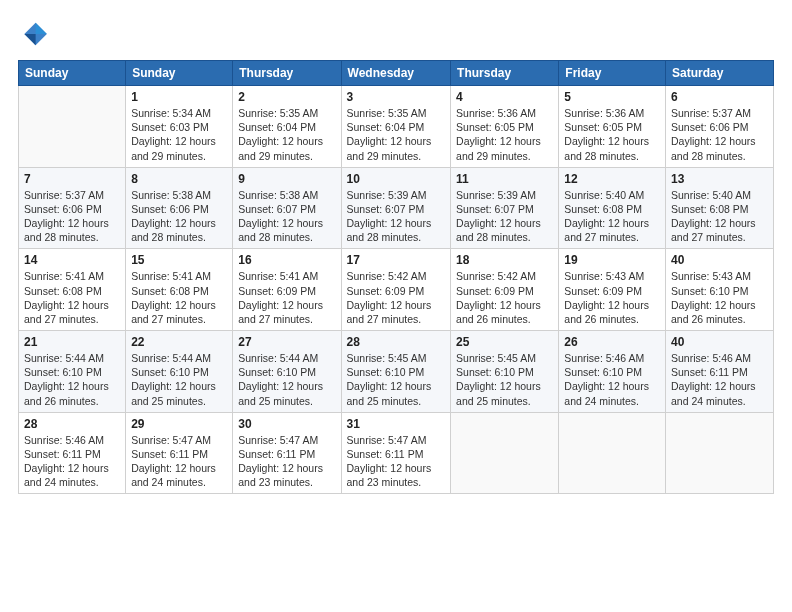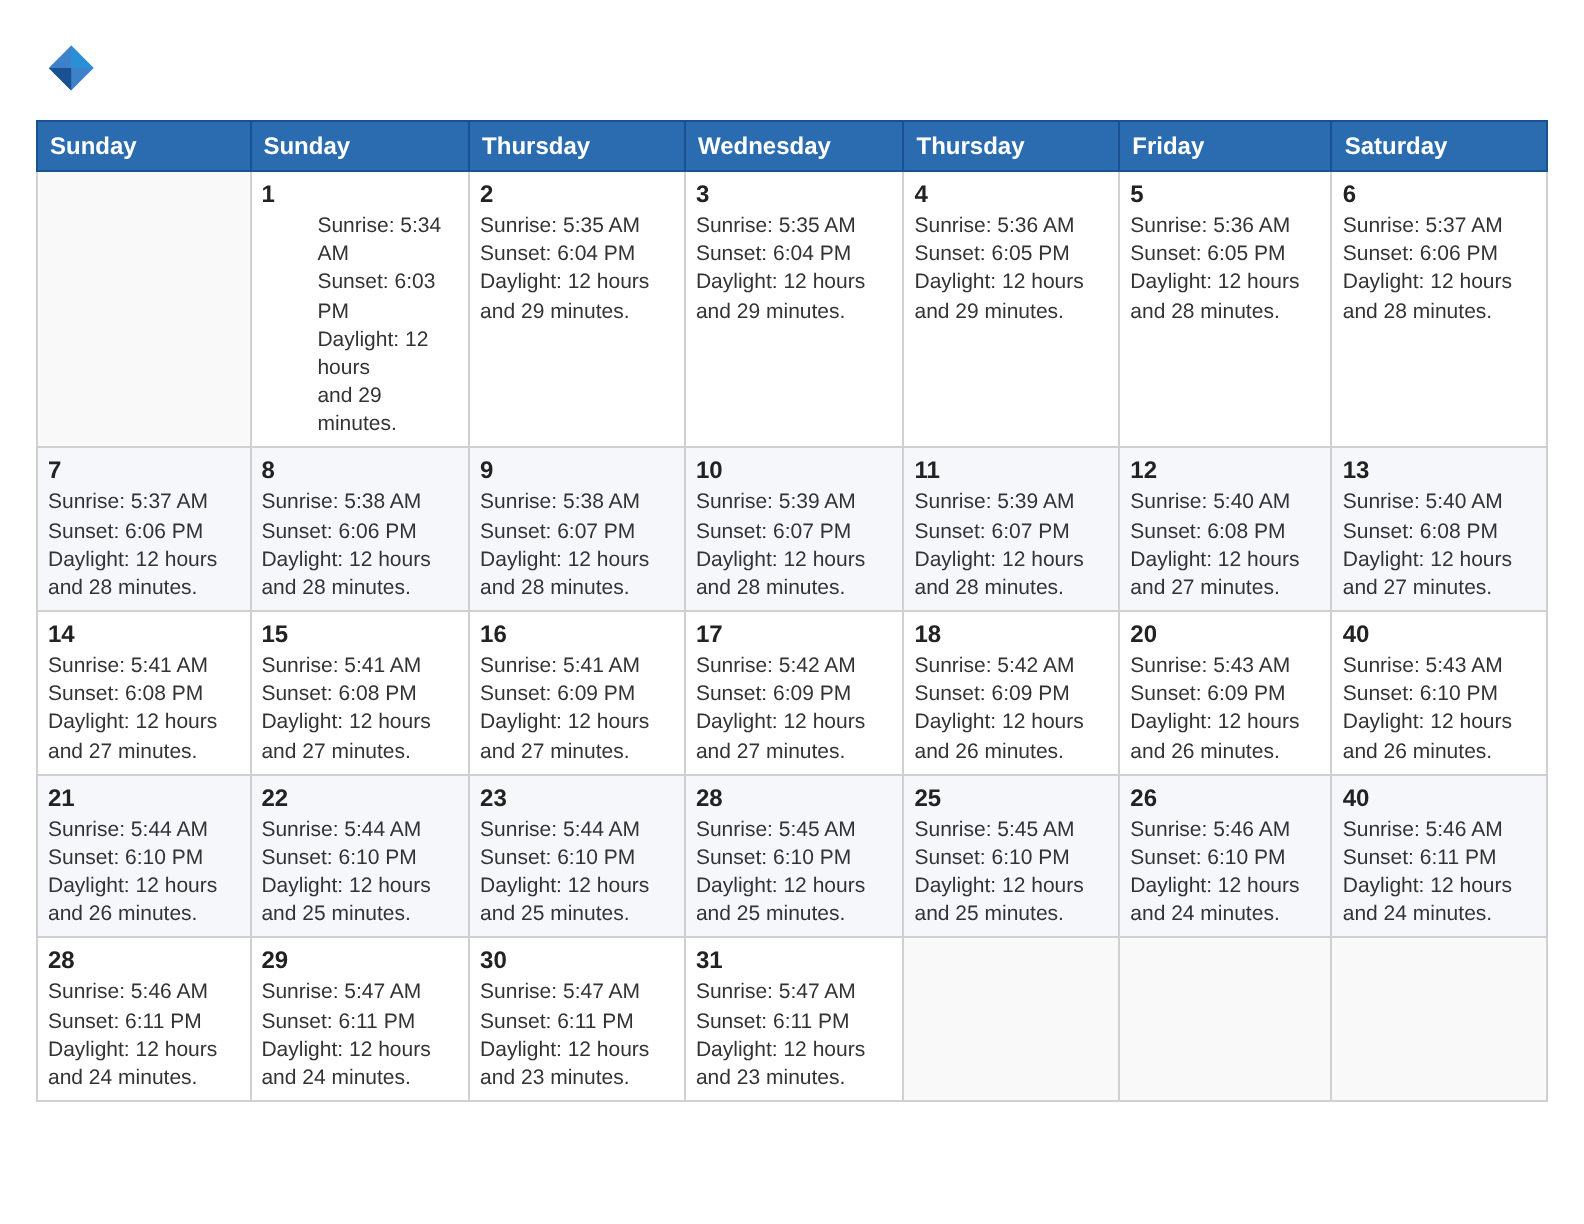--- a/index.html
+++ b/index.html
@@ -129,21 +129,21 @@
           <th>Thursday</th>
           <th>Friday</th>
           <th>Saturday</th>
         </tr>
     </thead>
     <tbody>
     <tr>
           <td class="empty"></td>
           <td>
             <span class="day-num">1</span>
-            <div class="day-info" style="white-space: pre-line; margin-left: 28px;">Sunrise: 5:34 AM
+            <div class="day-info" style="white-space: pre-line;">Sunrise: 5:34 AM
 Sunset: 6:03 PM
 Daylight: 12 hours
 and 29 minutes.</div>
           </td>
           <td>
             <span class="day-num">2</span>
             <div class="day-info" style="white-space: pre-line;">Sunrise: 5:35 AM
 Sunset: 6:04 PM
 Daylight: 12 hours
 and 29 minutes.</div>
@@ -258,21 +258,21 @@
 and 27 minutes.</div>
           </td>
           <td>
             <span class="day-num">18</span>
             <div class="day-info" style="white-space: pre-line;">Sunrise: 5:42 AM
 Sunset: 6:09 PM
 Daylight: 12 hours
 and 26 minutes.</div>
           </td>
           <td>
-            <span class="day-num">20</span>
+            <span class="day-num">19</span>
             <div class="day-info" style="white-space: pre-line;">Sunrise: 5:43 AM
 Sunset: 6:09 PM
 Daylight: 12 hours
 and 26 minutes.</div>
           </td>
           <td>
             <span class="day-num">40</span>
             <div class="day-info" style="white-space: pre-line;">Sunrise: 5:43 AM
 Sunset: 6:10 PM
 Daylight: 12 hours
@@ -288,21 +288,21 @@
 and 26 minutes.</div>
           </td>
           <td>
             <span class="day-num">22</span>
             <div class="day-info" style="white-space: pre-line;">Sunrise: 5:44 AM
 Sunset: 6:10 PM
 Daylight: 12 hours
 and 25 minutes.</div>
           </td>
           <td>
-            <span class="day-num">23</span>
+            <span class="day-num">27</span>
             <div class="day-info" style="white-space: pre-line;">Sunrise: 5:44 AM
 Sunset: 6:10 PM
 Daylight: 12 hours
 and 25 minutes.</div>
           </td>
           <td>
             <span class="day-num">28</span>
             <div class="day-info" style="white-space: pre-line;">Sunrise: 5:45 AM
 Sunset: 6:10 PM
 Daylight: 12 hours

